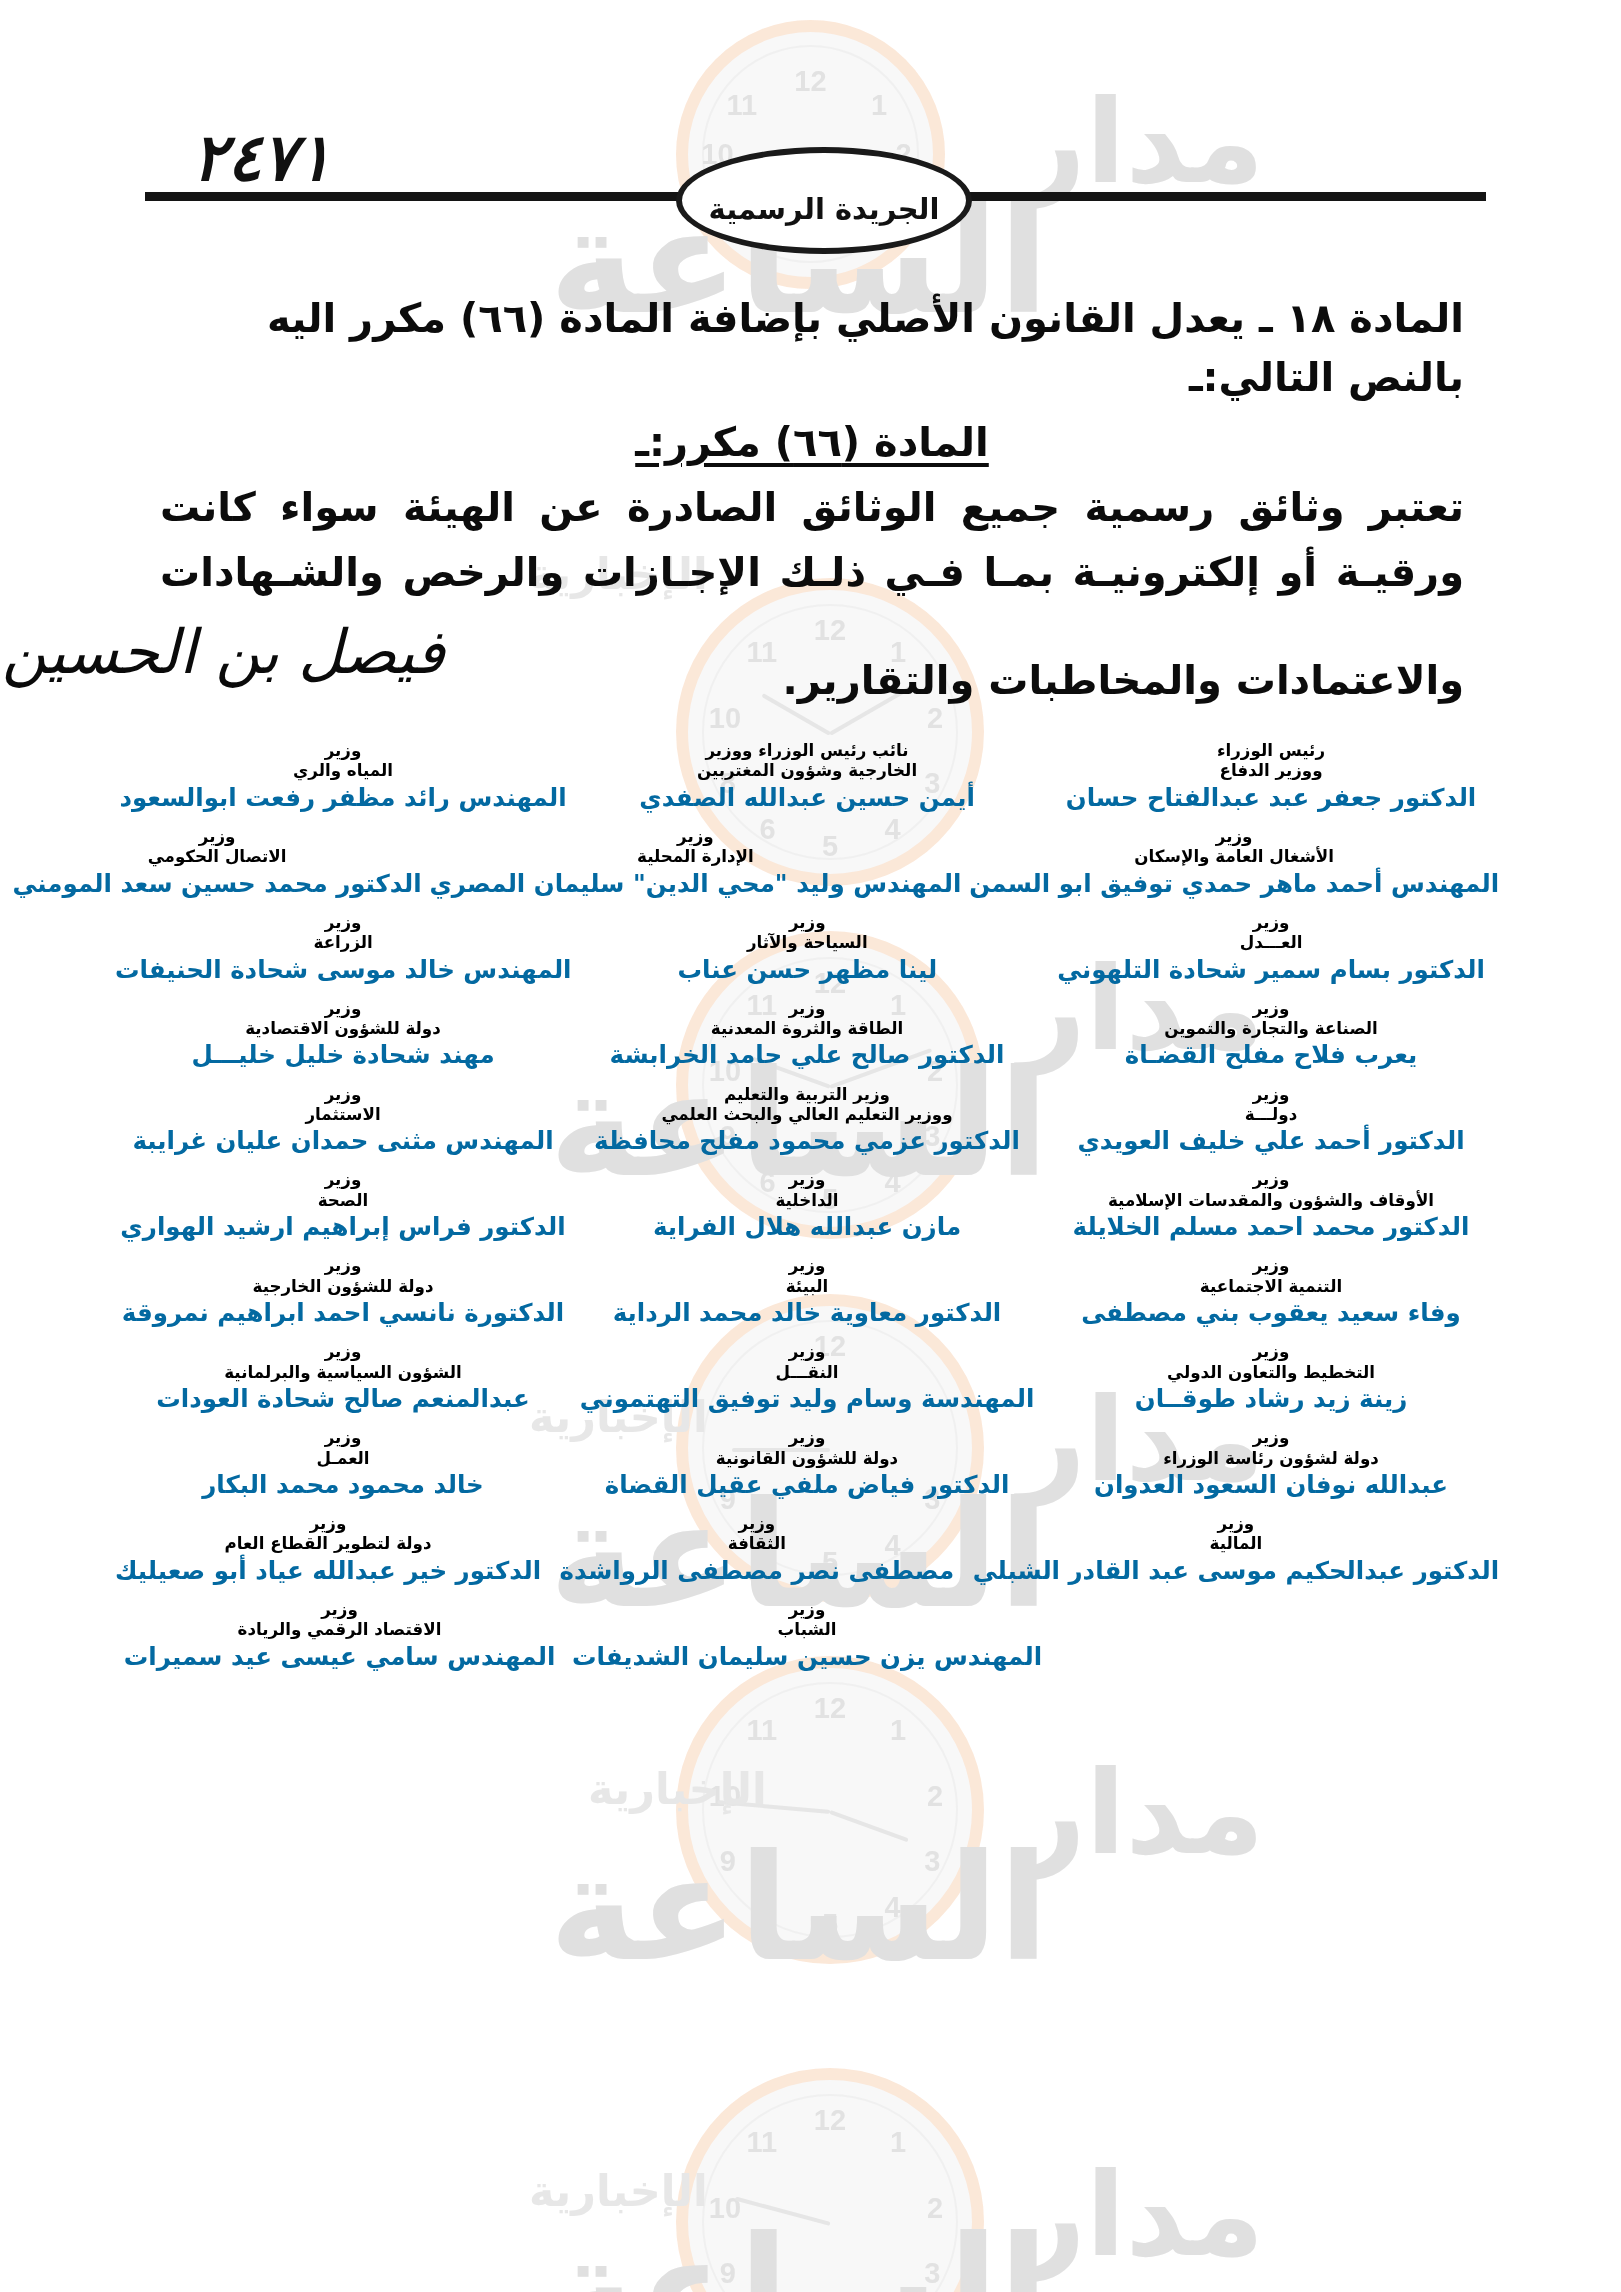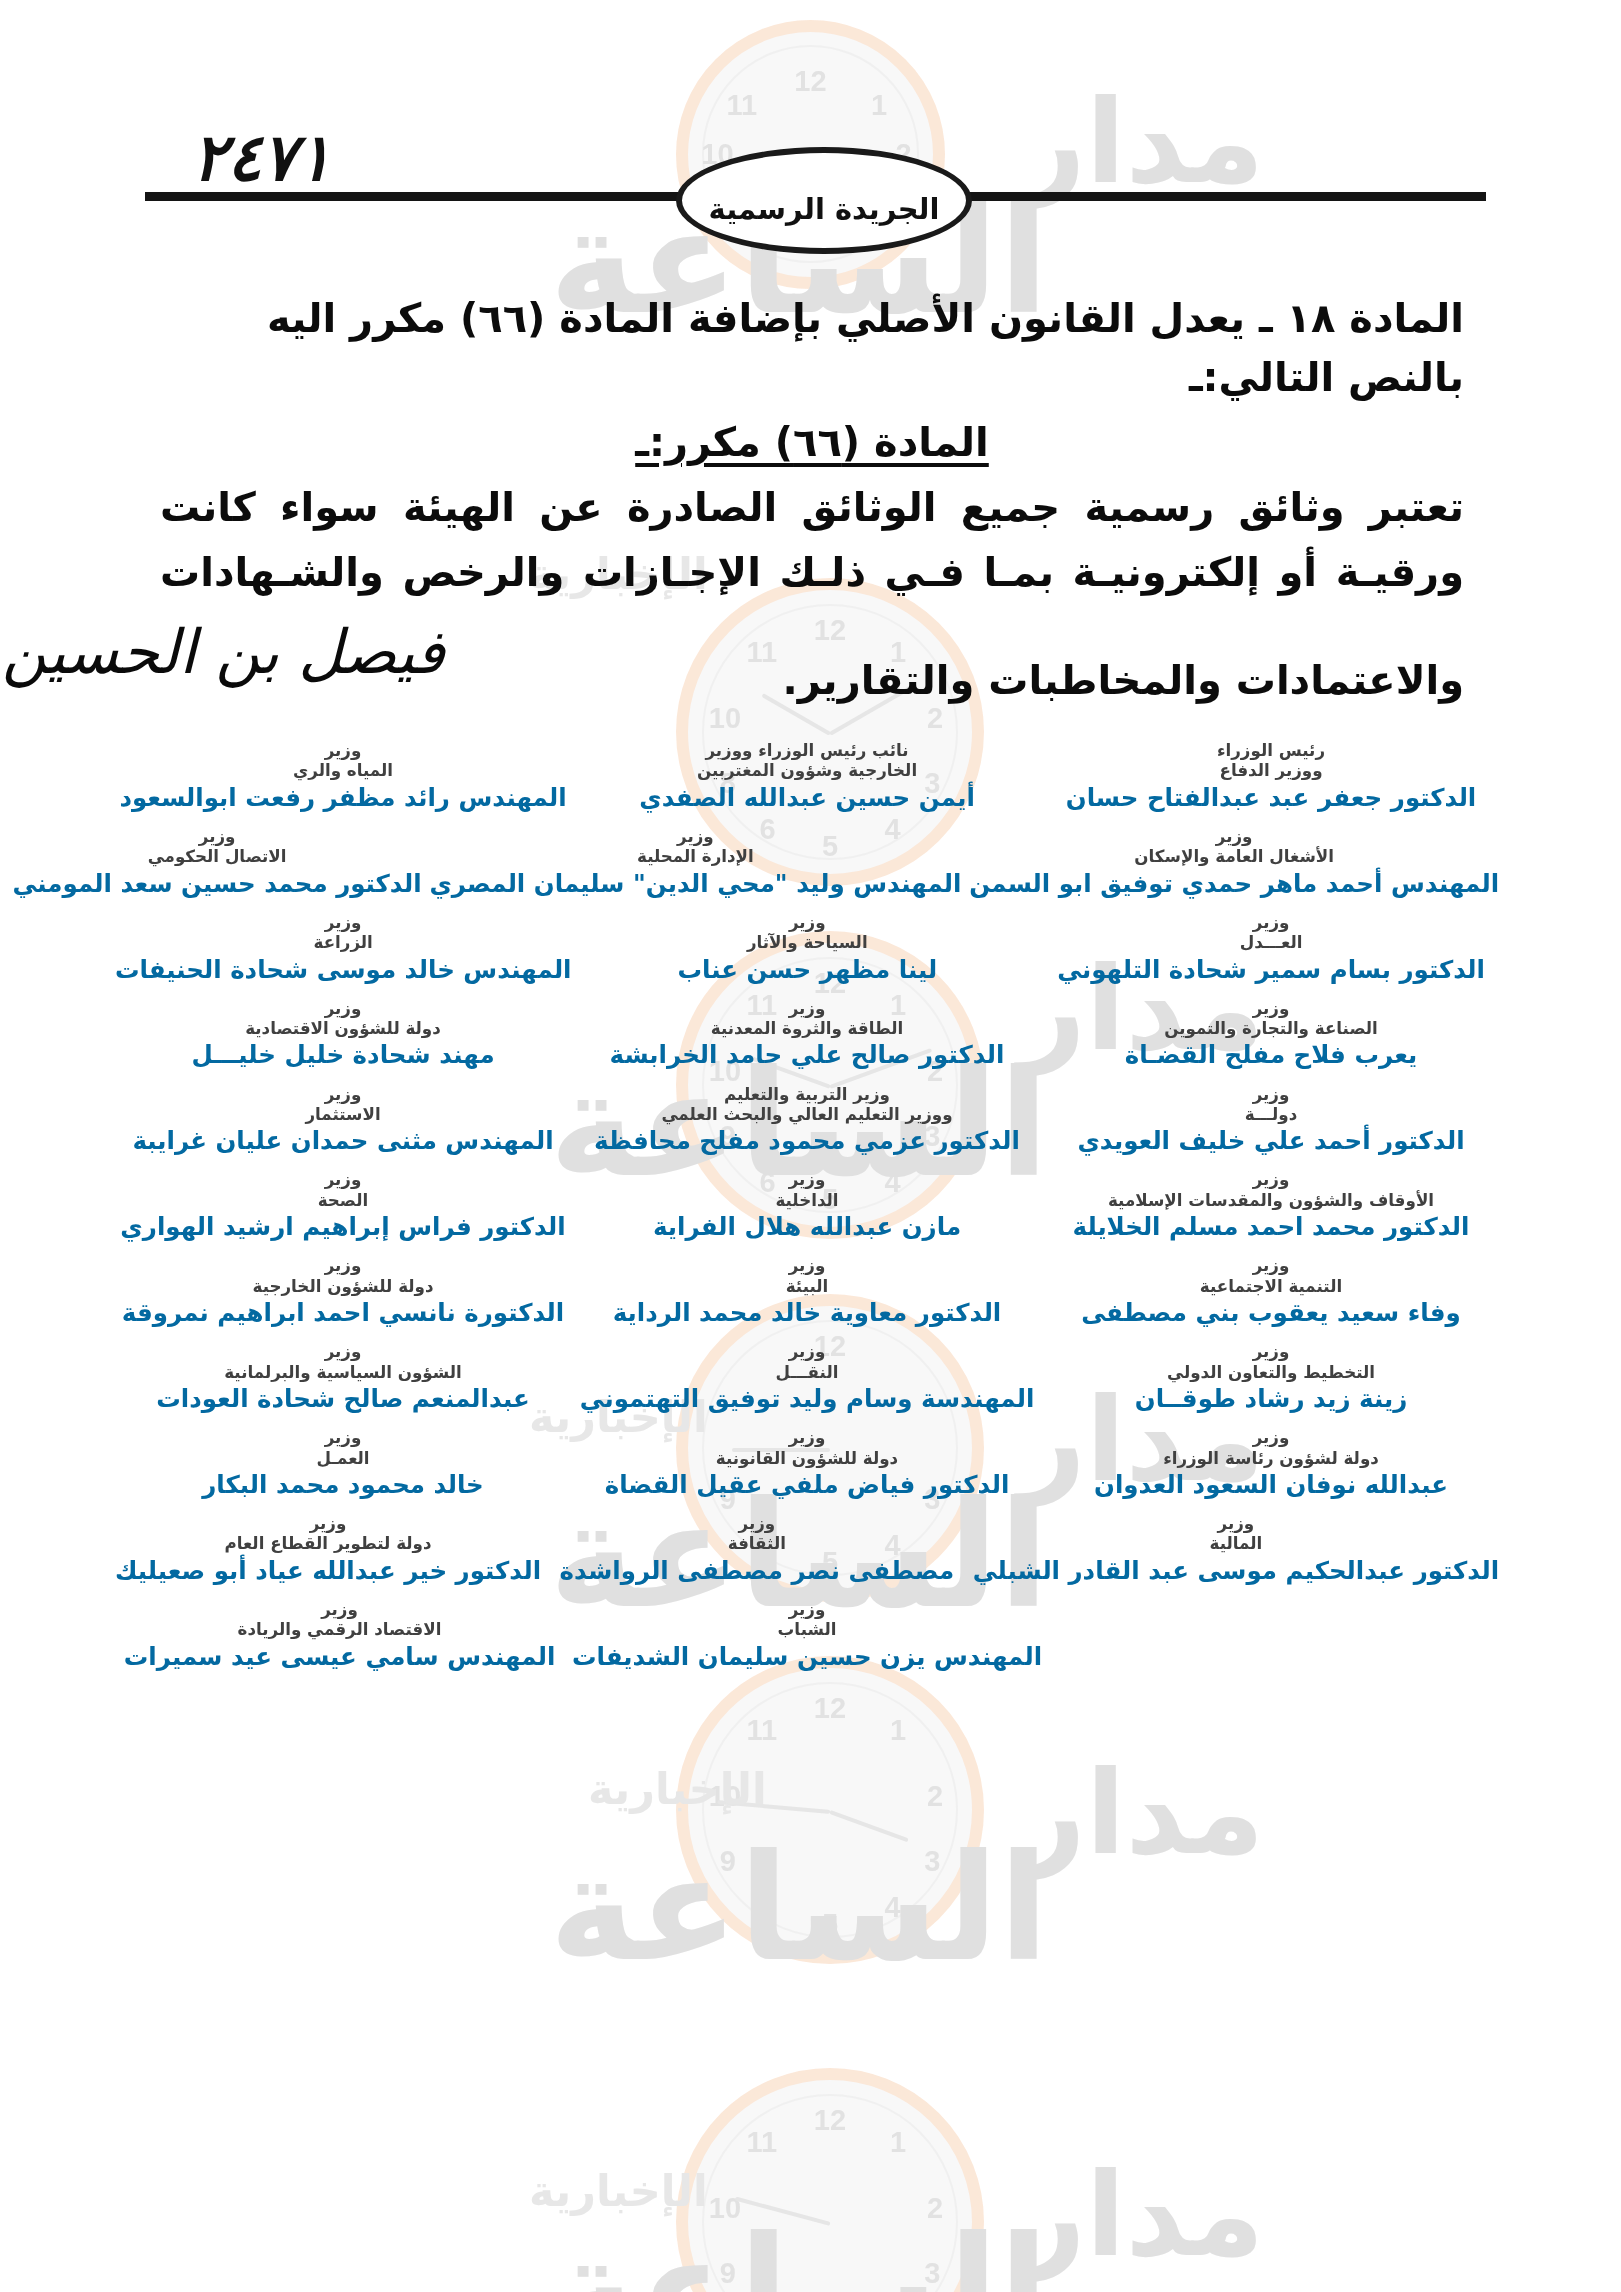--- a/index.html
+++ b/index.html
@@ -193,21 +193,21 @@
     padding: 0 3.9px;
     box-sizing: border-box;
   }
   .mcell.empty {
     visibility: hidden;
   }
   .m-title {
     font-size: 16.7px;
     font-weight: bold;
     line-height: 1.22;
-    color: #404040;
+    color: #000000;
     white-space: nowrap;
   }
   .m-name {
     font-size: 24.5px;
     font-weight: bold;
     line-height: 1.25;
     color: #0369a1;
     margin-top: 2px;
     white-space: nowrap;
   }

